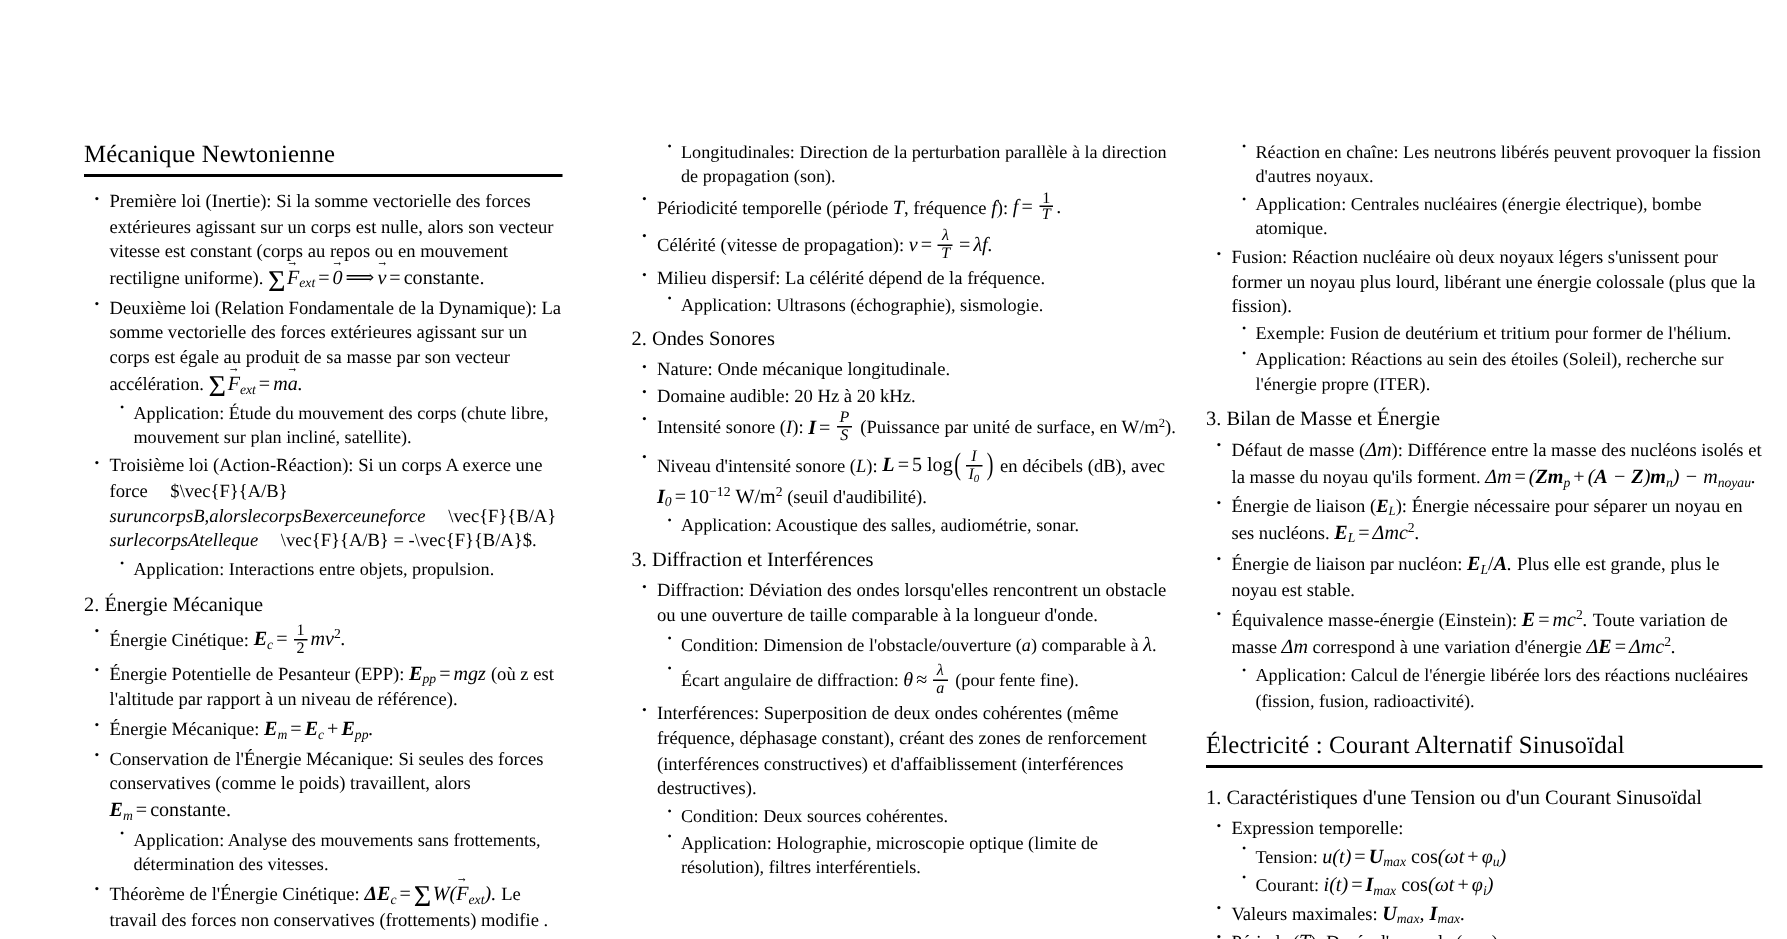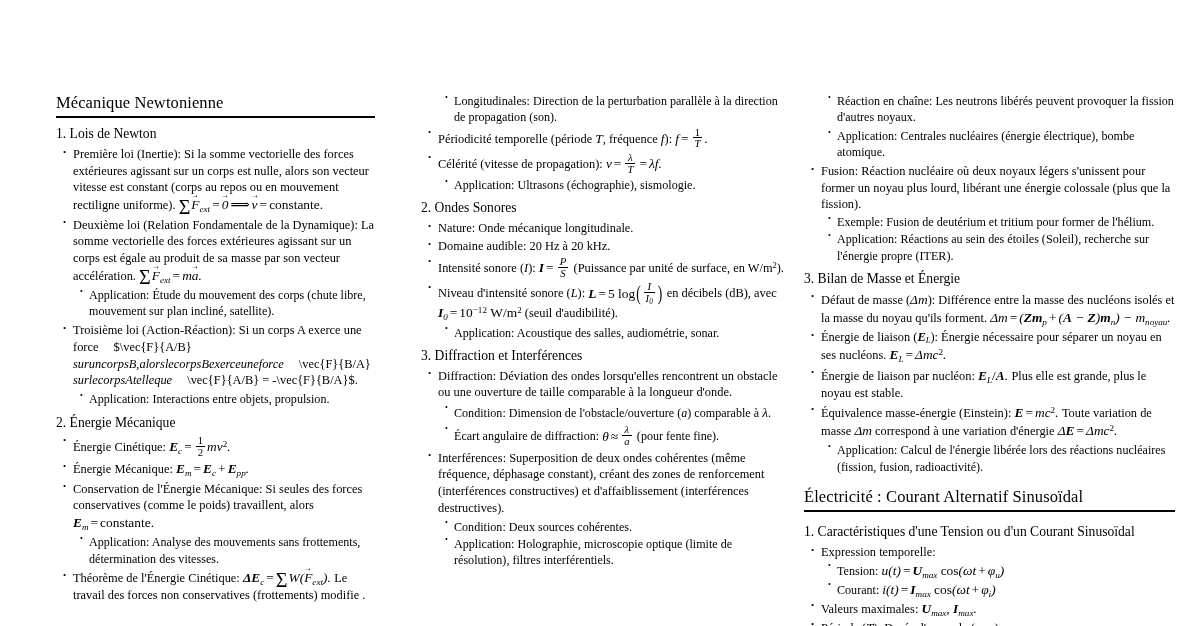--- a/index.html
+++ b/index.html
@@ -73,24 +73,20 @@
 <body>
 
 <div class="page">
   <div class="cols">
 
     <div class="col col1">
 
       <h1 class="sec">Mécanique Newtonienne</h1>
       <hr class="rule">
 
-      <h2 class="sub">
-        <span>1.</span>
-        <span>Lois de Newton</span>
-      </h2>
 
       <ul>
         <li class="lvl1">
           <span>Première loi (Inertie): Si la somme vectorielle des forces extérieures agissant sur un corps est nulle, alors son vecteur vitesse est constant (corps au repos ou en mouvement rectiligne uniforme).</span>
           <span class="m bigmath">
             <span class="sum">Σ</span><span class="vec">F</span><sub>ext</sub><span class="op">=</span><span class="vec mr">0</span><span class="op">⟹</span><span class="vec">v</span><span class="op">=</span><span class="mr">constante.</span>
           </span>
         </li>
 
         <li class="lvl1">
@@ -120,20 +116,27 @@
       </h2>
 
       <ul>
         <li class="lvl1">
           <span>Énergie Cinétique:</span>
           <span class="m bigmath">
             <span class="mb">E</span><sub>c</sub><span class="op">=</span><span class="frac"><span class="num mr">1</span><span class="den mr">2</span></span><span class="mi">mv</span><sup>2</sup>.
           </span>
         </li>
         <li class="lvl1">
+          <span>Énergie Potentielle de Pesanteur (EPP):</span>
+          <span class="m bigmath">
+            <span class="mb">E</span><sub>pp</sub><span class="op">=</span><span class="mi">mgz</span>
+          </span>
+          <span>(où z est l'altitude par rapport à un niveau de référence).</span>
+        </li>
+        <li class="lvl1">
           <span>Énergie Mécanique:</span>
           <span class="m bigmath">
             <span class="mb">E</span><sub>m</sub><span class="op">=</span><span class="mb">E</span><sub>c</sub><span class="op">+</span><span class="mb">E</span><sub>pp</sub>.
           </span>
         </li>
         <li class="lvl1">
           <span>Conservation de l'Énergie Mécanique: Si seules des forces conservatives (comme le poids) travaillent, alors</span>
           <span class="m bigmath">
             <span class="mb">E</span><sub>m</sub><span class="op">=</span><span class="mr">constante.</span>
           </span>
@@ -159,20 +162,21 @@
           <span class="m bigmath">
             <span class="mi">f</span><span class="op">=</span><span class="frac"><span class="num mr">1</span><span class="den mi">T</span></span>.
           </span>
         </li>
         <li class="lvl1">
           Célérité (vitesse de propagation):
           <span class="m bigmath">
             <span class="mi">v</span><span class="op">=</span><span class="frac"><span class="num mi">λ</span><span class="den mi">T</span></span><span class="op">=</span><span class="mi">λf</span>.
           </span>
         </li>
+        <li class="lvl1 tight">Milieu dispersif: La célérité dépend de la fréquence.</li>
         <li class="lvl2">Application: Ultrasons (échographie), sismologie.</li>
       </ul>
 
       <h2 class="sub">
         <span>2.</span>
         <span>Ondes Sonores</span>
       </h2>
       <ul>
         <li class="lvl1 tight">Nature: Onde mécanique longitudinale.</li>
         <li class="lvl1 tight">Domaine audible: 20 Hz à 20 kHz.</li>

